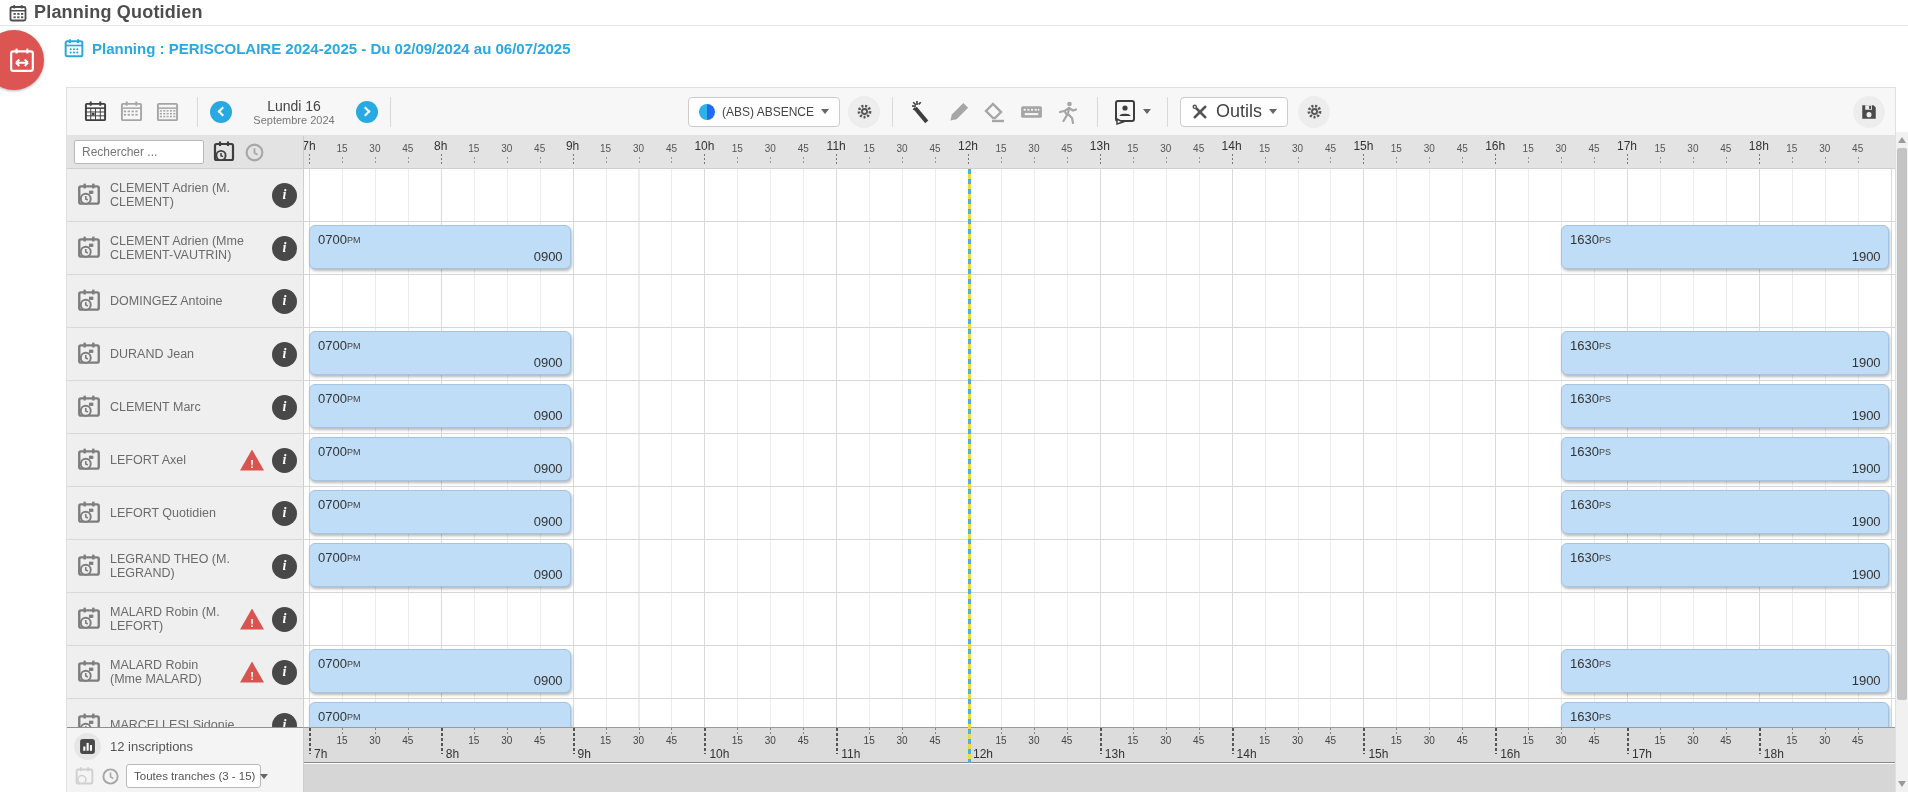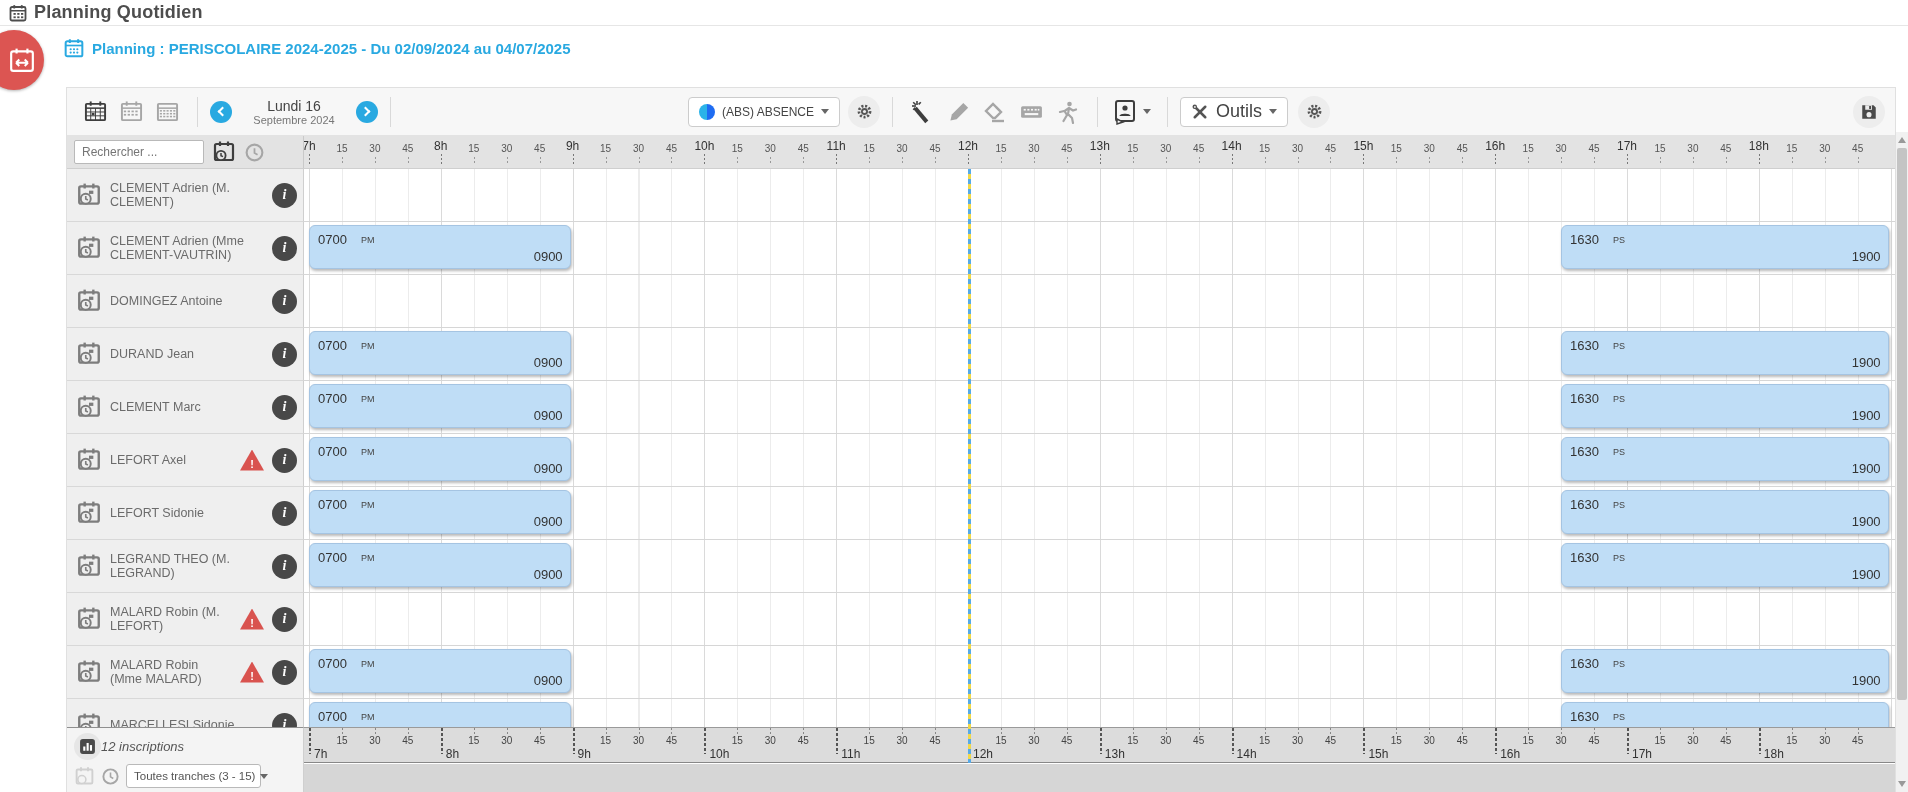--- a/index.html
+++ b/index.html
@@ -70,40 +70,40 @@
   .warn { width:24px; height:21px; background:#d9534f; clip-path:polygon(50% 0,100% 100%,0 100%); flex:0 0 auto;
           display:flex; align-items:flex-end; justify-content:center; color:#fff; font-size:11px; font-weight:bold; padding-bottom:1px; }
   .row-lane { position:relative; flex:1; background:#fff; border-bottom:1px solid #d6d6d6; overflow:hidden; cursor:cell;
       background-image:
         repeating-linear-gradient(90deg,#dadada 0 1px,transparent 1px 131.8px),
         repeating-linear-gradient(90deg,#ececec 0 1px,transparent 1px 32.95px);
       background-position:5px 0,5px 0; }
   .bar { position:absolute; top:3px; height:44px; background:#bfddf6; border:1px solid #a5c4e2; border-radius:6px;
          box-shadow:1px 2px 3px rgba(0,0,0,.28); cursor:pointer; }
   .bar .start { position:absolute; left:8px; top:6px; font-size:13px; color:#333; }
-  .bar .tag { font-size:9px; color:#444; margin-left:14px; vertical-align:1px; }
+  .bar .tag { font-size:9px; color:#444; margin-left:0; vertical-align:1px; }
   .bar .end { position:absolute; right:7px; bottom:4px; font-size:13px; color:#333;margin-top:16px; }
 
   
   .time-marker { position:absolute; width:3px; top:33px; height:594px; z-index:5; pointer-events:none;
                  background:repeating-linear-gradient(to bottom,#55aae8 0 5px,#f0d848 5px 10px); }
 
   
   .foot-tl { position:absolute; left:237px; top:591px; width:1591px; height:36px; background:#dcdcdc;
              border-top:1px solid #9a9a9a; border-bottom:1px solid #888; overflow:hidden; }
   .f-hour .dash { top:0; height:26px; background:repeating-linear-gradient(to bottom,#555 0 3px,transparent 3px 5px); width:2px; }
   .f-hour .lbl { transform:none; left:5px; top:19px; font-size:12px; color:#333; }
   .f-q .dash { top:0; height:8px; background:repeating-linear-gradient(to bottom,#888 0 2px,transparent 2px 4px); }
   .f-q .lbl { top:7px; font-size:10px; color:#444; }
   .foot-strip { position:absolute; left:237px; top:628px; width:1591px; height:28px; background:#d6d6d6; }
 
   
   .foot-left { position:absolute; left:0; top:591px; width:237px; height:65px; background:#f4f4f4;
                border-top:1px solid #8f8f8f; border-right:1px solid #cfcfcf; }
-  .insc-line { display:flex; align-items:center; padding:5px 0 0 7px;font-style:italic; }
+  .insc-line { display:flex; align-items:center; gap:9px; padding:5px 0 0 7px; }
   .chart-badge { width:27px; height:27px; border-radius:50%; background:#e6e6e6; display:flex; align-items:center; justify-content:center; }
   .insc-text { font-size:13px; color:#555; }
   .tranche-line { display:flex; align-items:center; gap:6px; padding:4px 0 0 7px; }
   .select-box { width:135px; height:24px; background:#fff; border:1px solid #b9b9b9; border-radius:3px;
                 display:flex; align-items:center; padding:0 7px; gap:5px; cursor:pointer; }
   .select-box .val { flex:1; font-size:11.5px; color:#555; white-space:nowrap; }
 
   
   .vscroll { position:absolute; right:0; top:132px; width:12px; height:660px; background:#f1f1f1; z-index:30; }
   .vs-up, .vs-down { position:absolute; left:2px; width:0; height:0; border-left:4px solid transparent; border-right:4px solid transparent; cursor:pointer; }
@@ -158,21 +158,21 @@
           <g fill="#29a9e1">
             <circle cx="8" cy="13.5" r="1.3"></circle>
             <circle cx="12" cy="13.5" r="1.3"></circle>
             <circle cx="16" cy="13.5" r="1.3"></circle>
             <circle cx="8" cy="17.5" r="1.3"></circle>
             <circle cx="12" cy="17.5" r="1.3"></circle>
             <circle cx="16" cy="17.5" r="1.3"></circle>
           </g>
         </svg>
     </span>
-    <span class="planning-title">Planning : PERISCOLAIRE 2024-2025 - Du 02/09/2024 au 04/07/2025</span>
+    <span class="planning-title">Planning : PERISCOLAIRE 2024-2025 - Du 02/09/2024 au 06/07/2025</span>
   </div>
 </div>
 
 <div class="panel">
 
   <div class="toolbar">
     <div class="tb-icon-btn">
       <svg width="23" height="23" viewBox="0 0 24 24" class="ic-dark">
           <rect x="2" y="4" width="20" height="17" rx="1" fill="none" stroke="currentColor" stroke-width="2"></rect>
           <line x1="7" y1="1.5" x2="7" y2="6" stroke="currentColor" stroke-width="2"></line>
@@ -722,21 +722,21 @@
       <span>
         <svg width="26" height="26" viewBox="0 0 24 24" class="ic-mid">
                 <rect x="3" y="4" width="18" height="16" rx="1.5" fill="none" stroke="currentColor" stroke-width="2.2"></rect>
                 <line x1="8" y1="1.5" x2="8" y2="6" stroke="currentColor" stroke-width="2.2"></line>
                 <line x1="16" y1="1.5" x2="16" y2="6" stroke="currentColor" stroke-width="2.2"></line>
                 <rect x="12" y="8" width="4" height="3" fill="currentColor"></rect>
                 <circle cx="9" cy="15.5" r="4.6" fill="#efefef" stroke="currentColor" stroke-width="1.8"></circle>
                 <path d="M9 13 v2.7 l2 1" stroke="currentColor" stroke-width="1.5" fill="none"></path>
               </svg>
       </span>
-      <span class="res-name">LEFORT Sidonie</span>
+      <span class="res-name">LEFORT Quotidien</span>
 
       <span class="info-btn">i</span>
     </div>
     <div class="row-lane">
             <div class="bar" style="left: 5px; width: 261.6px;">
               <span class="start"><span class="s">0700</span><span class="tag">PM</span></span>
               <span class="end">0900</span>
             </div>
             <div class="bar" style="left: 1257.1px; width: 327.5px;">
               <span class="start"><span class="s">1630</span><span class="tag">PS</span></span>

